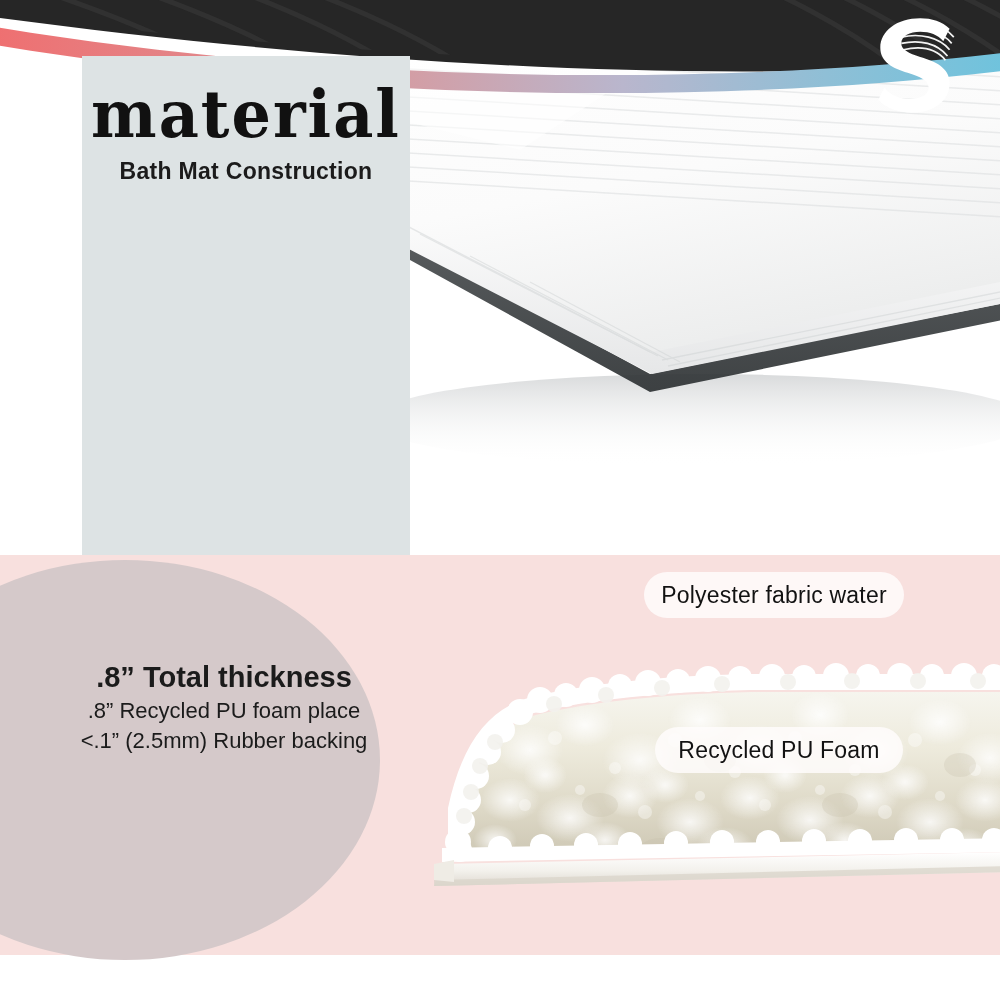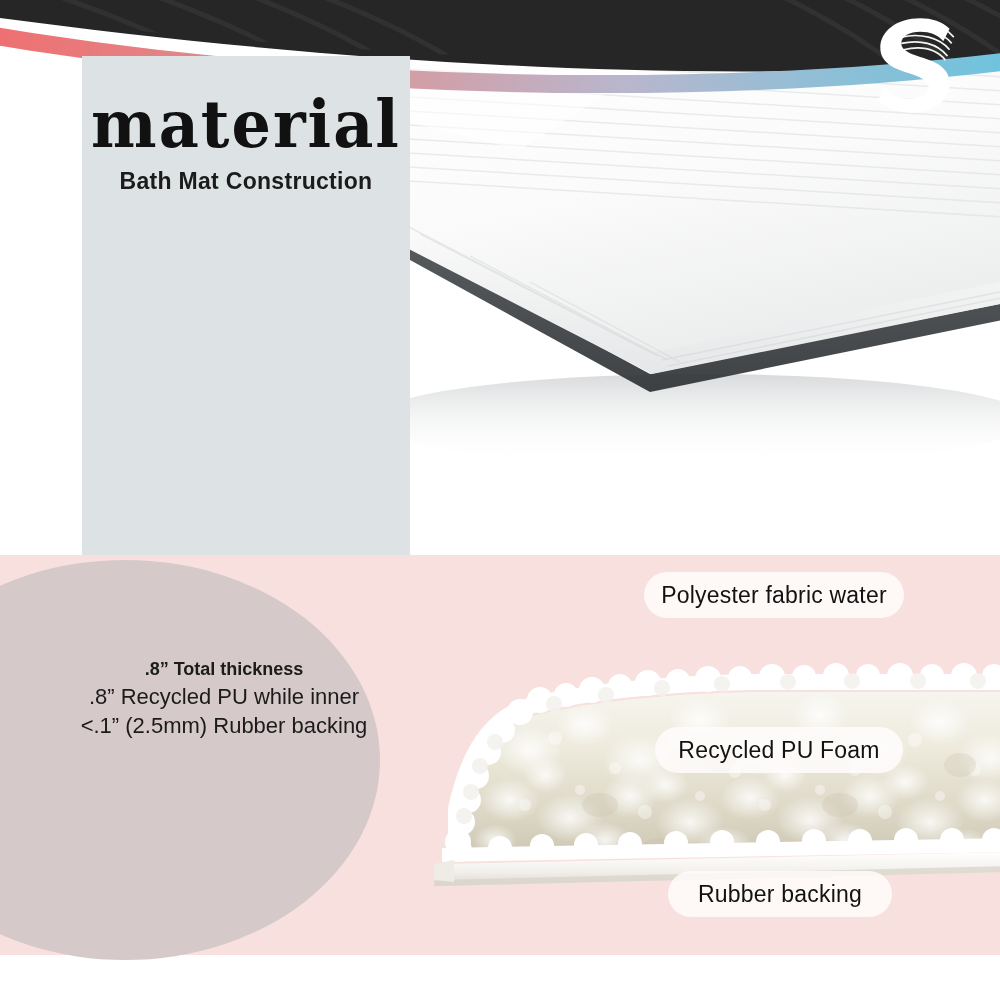--- a/index.html
+++ b/index.html
@@ -43,21 +43,21 @@
   .left-panel {
     position: absolute;
     left: 82px; top: 56px;
     width: 328px; height: 500px;
     background: #dde3e4;
   }
   .panel-inner {
     position: absolute;
     left: 0; top: 0;
     width: 328px;
-    padding-top: 36px;
+    padding-top: 26px;
     text-align: center;
   }
   .title-material {
     font-family: "DejaVu Serif", serif;
     font-weight: 700;
     font-size: 62px;
     line-height: 1.0;
     letter-spacing: 2px;
     color: #111111;
     margin: 0;
@@ -100,21 +100,21 @@
   
   .spec-block {
     position: absolute;
     left: 28px; top: 658px;
     width: 392px;
     text-align: center;
     font-family: "Liberation Sans", sans-serif;
     color: #1b1b1b;
   }
   .spec-head {
-    font-size: 18px;
+    font-size: 29px;
     font-weight: 700;
     line-height: 1.32;
     margin: 0;
   }
   .spec-line {
     font-size: 22px;
     font-weight: 400;
     line-height: 1.34;
     margin: 0;
   }
@@ -428,21 +428,20 @@
       </g>
 
       <path d="M 104,286 L 680,272 L 680,252 L 112,264 Z" fill="url(#rubberStrip)"></path>
       <path d="M 104,286 L 680,272 L 680,266 L 104,280 Z" fill="#d9d4ca" opacity="0.75"></path>
       <path d="M 104,280 L 104,264 L 124,260 L 124,282 Z" fill="#efece5"></path>
     </svg>
   </div>
 
   <div class="spec-block">
     <p class="spec-head">.8” Total thickness</p>
-    <p class="spec-line">.8” Recycled PU while inner</p>
+    <p class="spec-line">.8” Recycled PU foam place</p>
     <p class="spec-line">&lt;.1” (2.5mm) Rubber backing</p>
   </div>
 
   <div class="pill pill-fabric">Polyester fabric water</div>
   <div class="pill pill-foam">Recycled PU Foam</div>
-  <div class="pill pill-rubber">Rubber backing</div>
 
 </div>
 
 </body></html>

